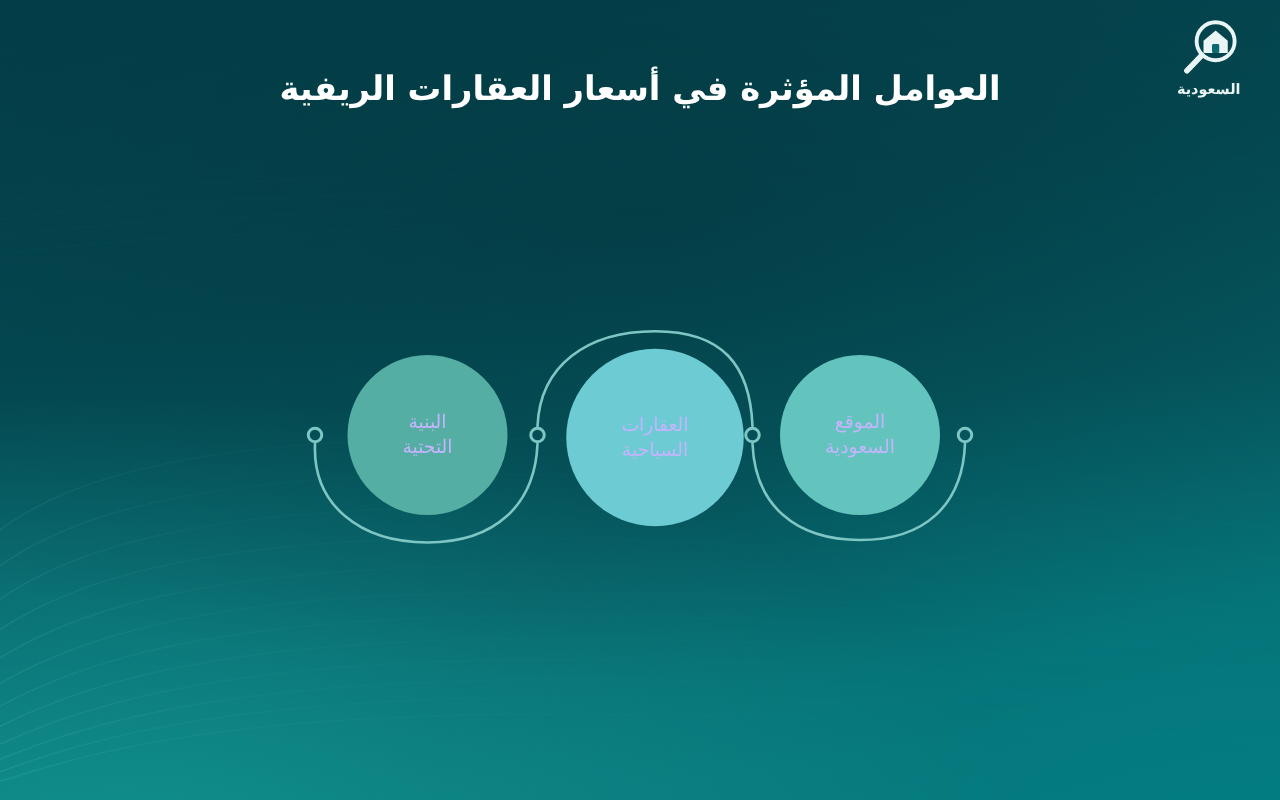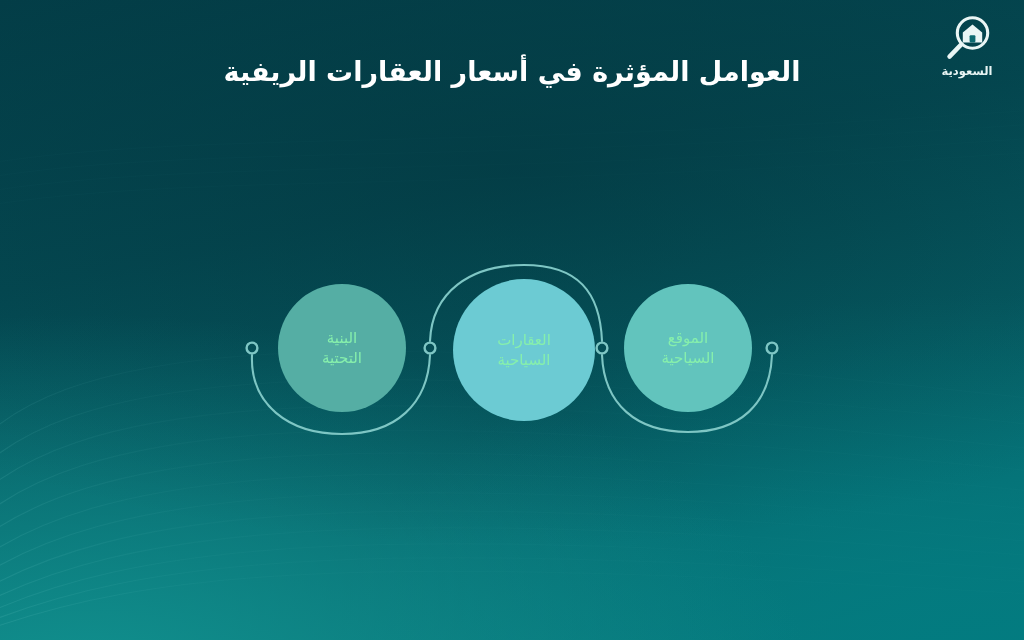--- a/index.html
+++ b/index.html
@@ -80,21 +80,21 @@
     position: absolute;
     left: 0;
     top: 0;
     width: 1024px;
     height: 640px;
   }
   .node-label {
     position: absolute;
     text-align: center;
     direction: rtl;
-    color: #86efac;
+    color: #c4b5fd;
     font-size: 15px;
     font-weight: 400;
     line-height: 1.35;
     letter-spacing: 0;
     transform: translate(-50%, -50%);
     pointer-events: none;
     white-space: pre-line;
   }
 </style>
 </head>
@@ -175,16 +175,16 @@
         <circle cx="688" cy="348" r="64" fill="#62c4bd"></circle>
       </g>
   </svg>
 
   <div id="labels">
       <div class="node-label" style="left: 342px; top: 348px;">البنية
 التحتية</div>
       <div class="node-label" style="left: 524px; top: 350px;">العقارات
 السياحية</div>
       <div class="node-label" style="left: 688px; top: 348px;">الموقع
-السياحية</div>
+السعودية</div>
     </div>
 
 </div>
 
 </body></html>

